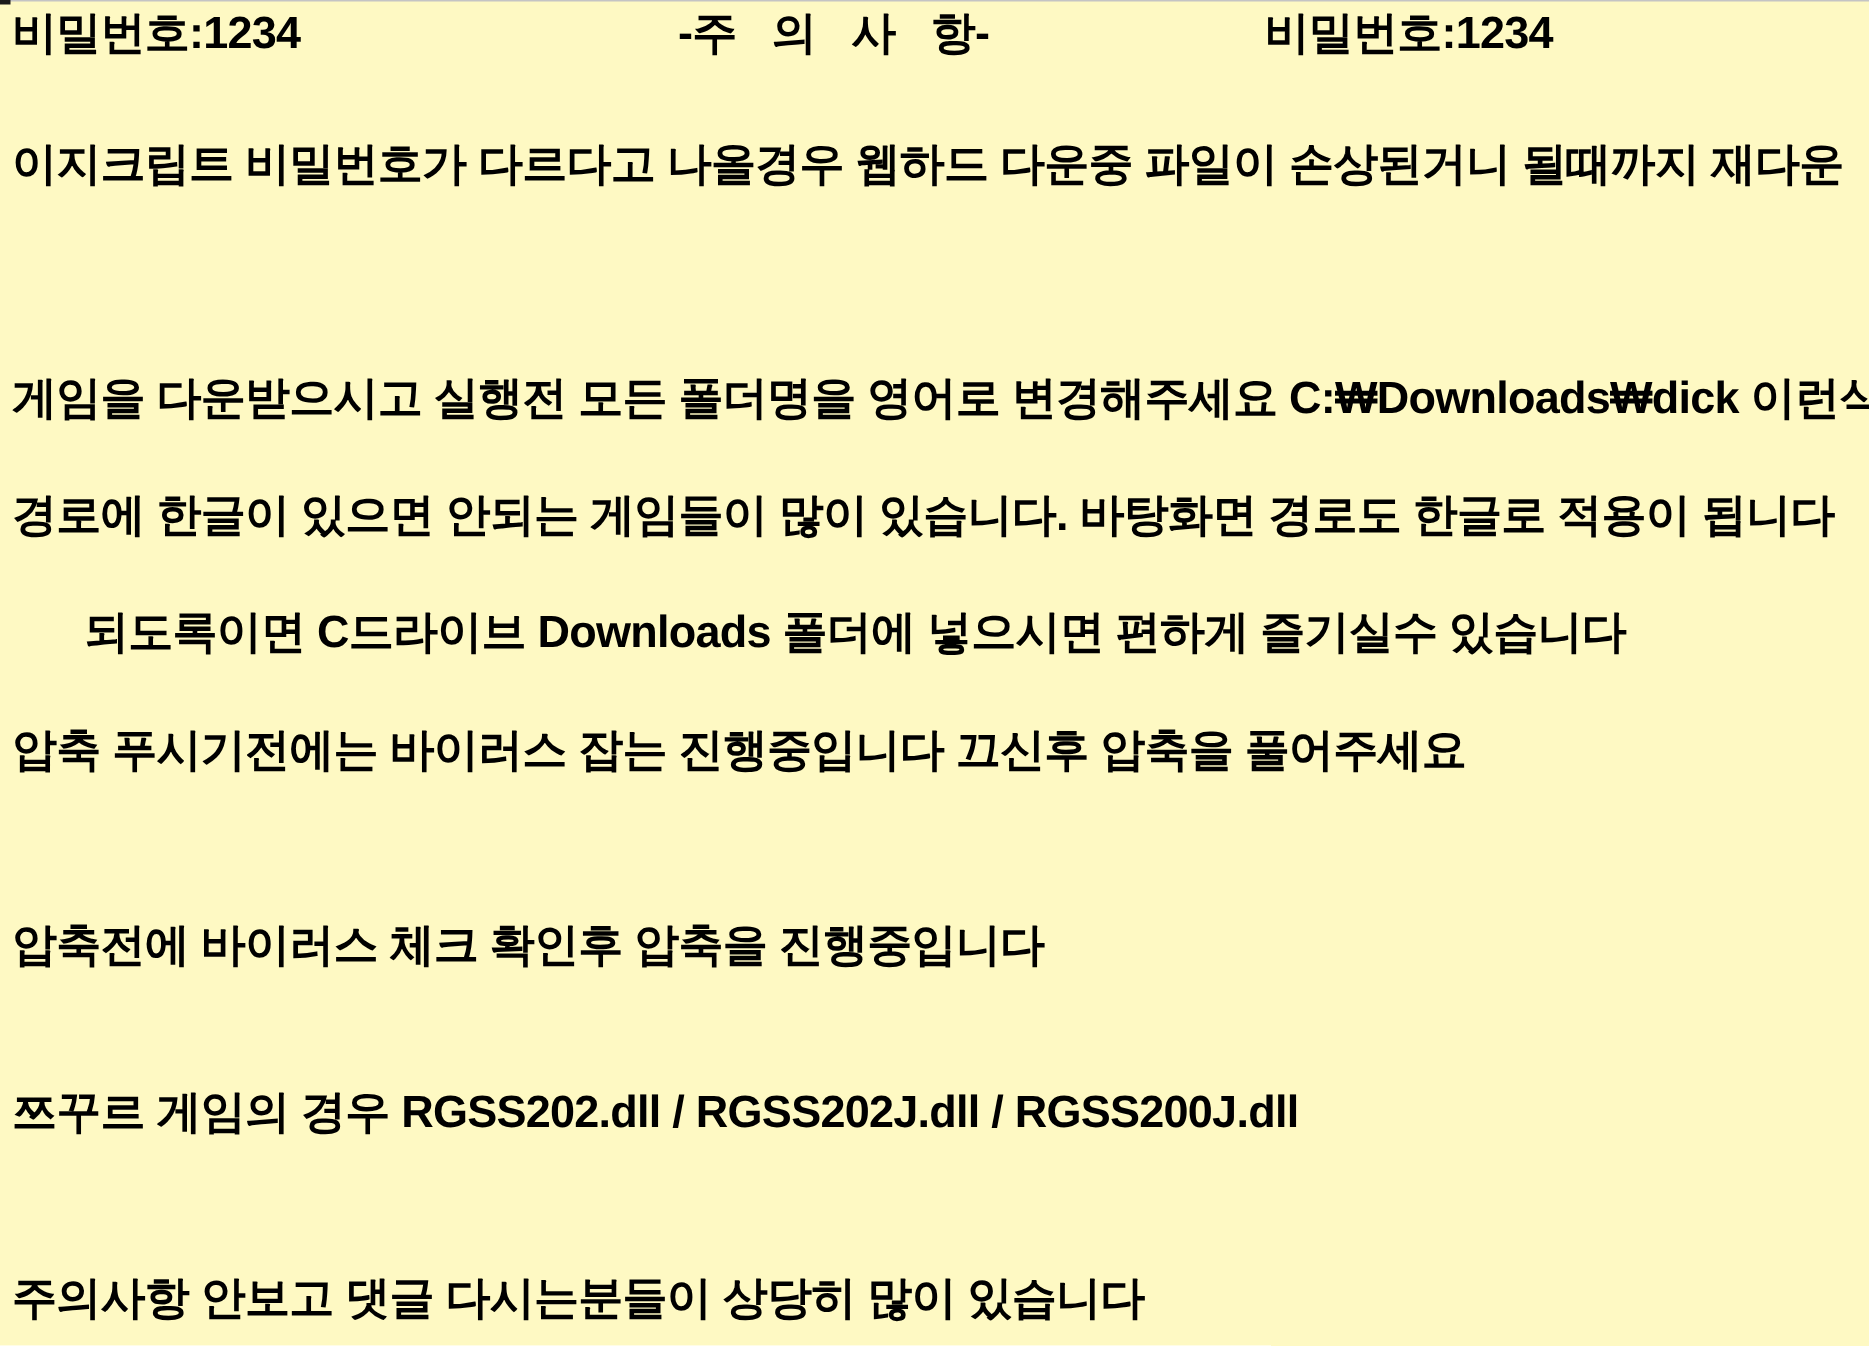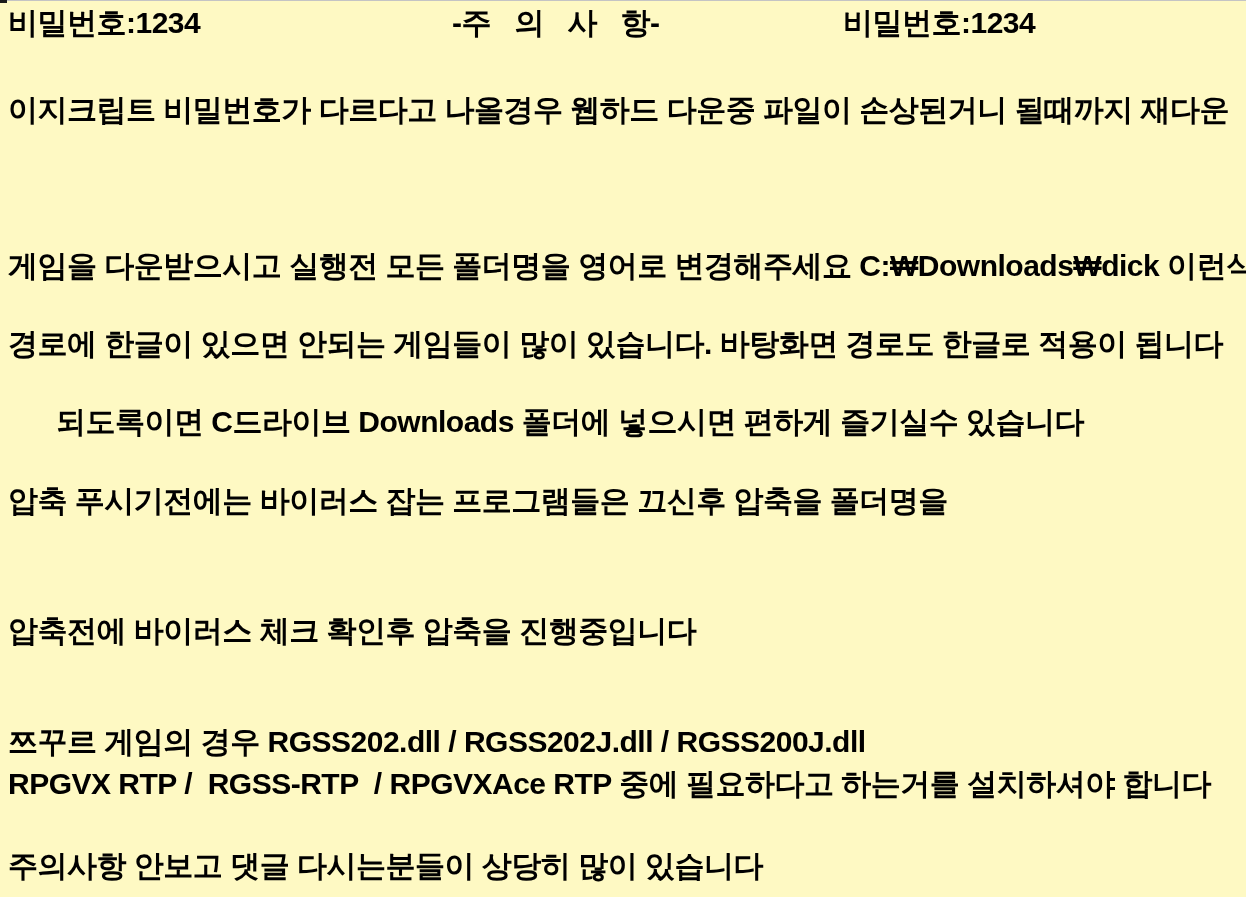--- a/index.html
+++ b/index.html
@@ -65,19 +65,18 @@
   <div class="corner-mark"></div>
 
   <div class="txt pw-left">비밀번호:1234</div>
   <div class="txt hdr-title">-주   의   사   항-</div>
   <div class="txt pw-right">비밀번호:1234</div>
 
   <div class="txt l0">이지크립트 비밀번호가 다르다고 나올경우 웹하드 다운중 파일이 손상된거니 될때까지 재다운</div>
   <div class="txt l2">게임을 다운받으시고 실행전 모든 폴더명을 영어로 변경해주세요 C:₩Downloads₩dick 이런식</div>
   <div class="txt l3">경로에 한글이 있으면 안되는 게임들이 많이 있습니다. 바탕화면 경로도 한글로 적용이 됩니다</div>
   <div class="txt l4">되도록이면 C드라이브 Downloads 폴더에 넣으시면 편하게 즐기실수 있습니다</div>
-  <div class="txt l5">압축 푸시기전에는 바이러스 잡는 프로그램들은 끄신후 압축을 폴더명을</div>
+  <div class="txt l5">압축 푸시기전에는 바이러스 잡는 진행중입니다 끄신후 압축을 풀어주세요</div>
   <div class="txt l7">압축전에 바이러스 체크 확인후 압축을 진행중입니다</div>
   <div class="txt l8">쯔꾸르 게임의 경우 RGSS202.dll / RGSS202J.dll / RGSS200J.dll</div>
-  <div class="txt l9">RPGVX RTP /  RGSS-RTP  / RPGVXAce RTP 중에 필요하다고 하는거를 설치하셔야 합니다</div>
   <div class="txt l10">주의사항 안보고 댓글 다시는분들이 상당히 많이 있습니다</div>
 
 </div>
 
 </body></html>

